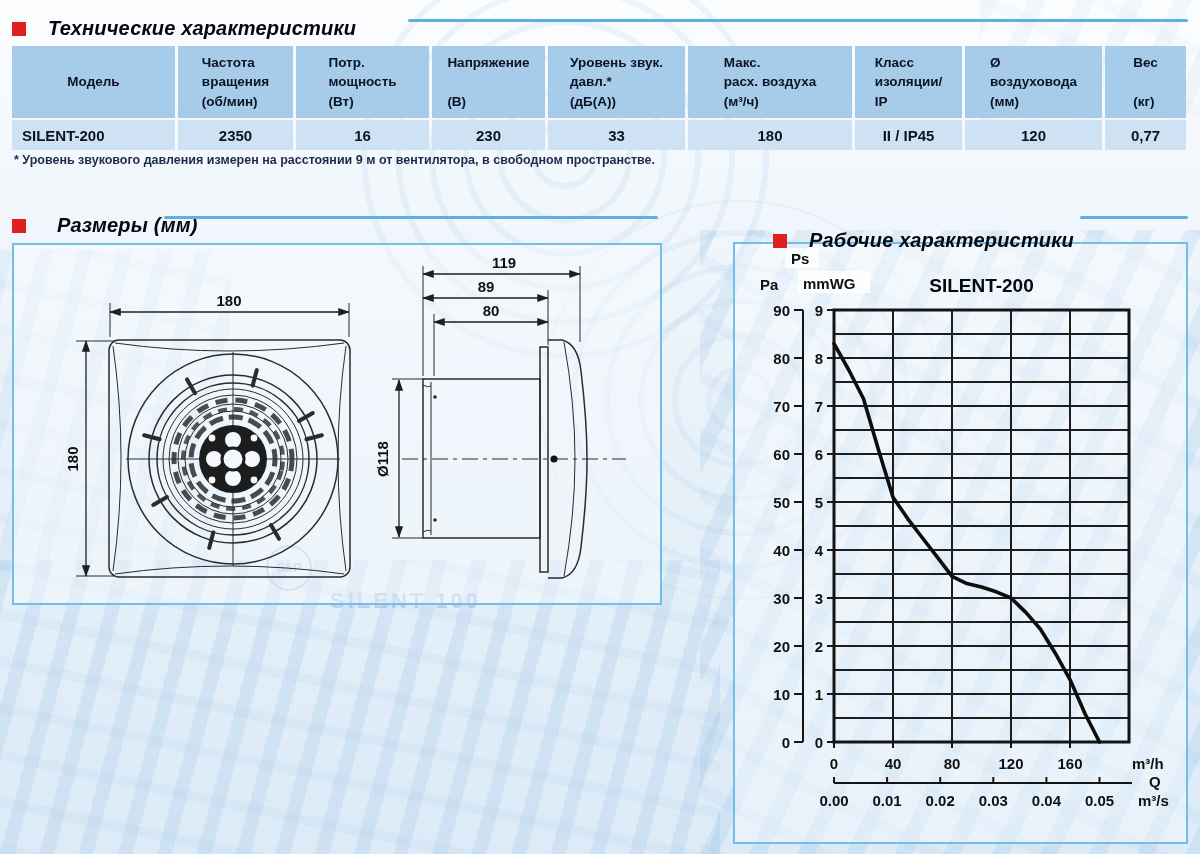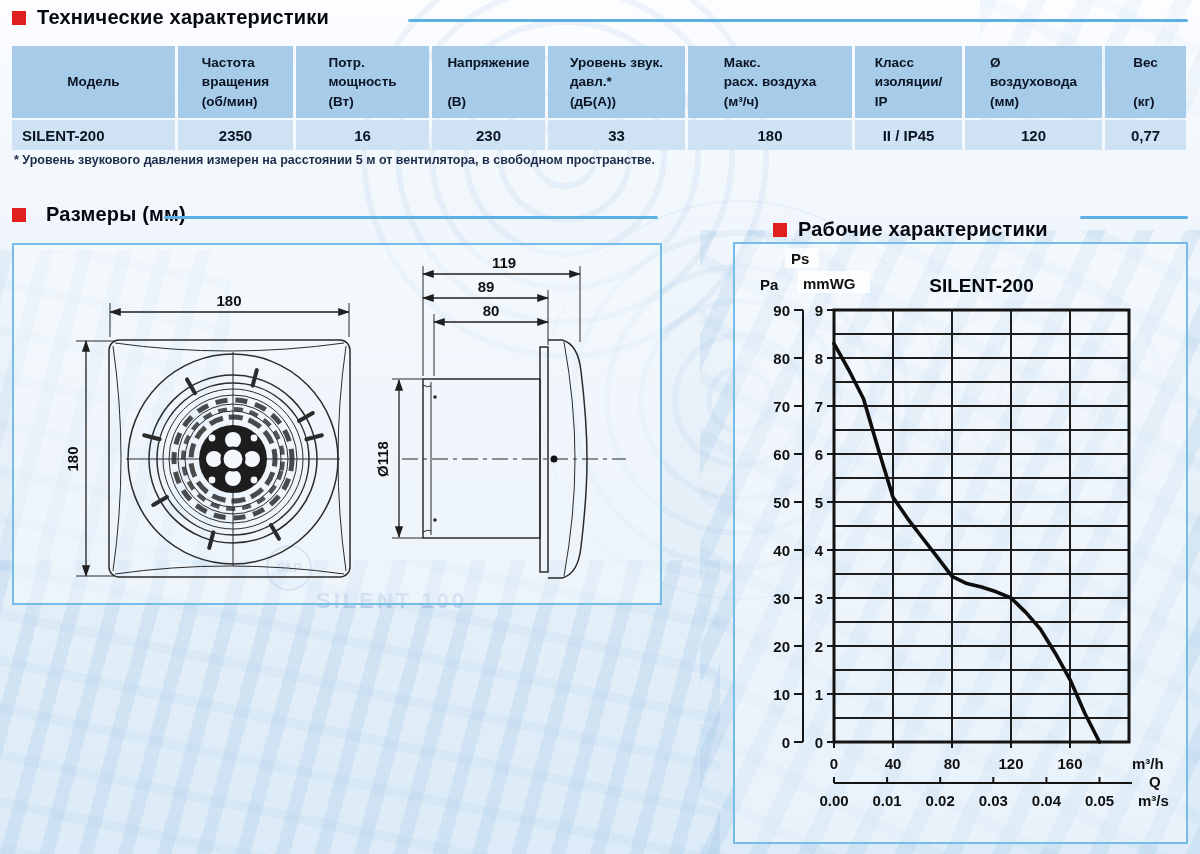--- a/index.html
+++ b/index.html
@@ -8,38 +8,38 @@
     font-family:"Liberation Sans",sans-serif;color:#0e1626;}
   
   .bg{position:absolute;pointer-events:none;}
   .rings{border-radius:50%;background:repeating-radial-gradient(circle,rgba(175,205,235,0) 0 28px,rgba(170,202,234,.38) 28px 34px);}
   .stripesA{background:repeating-linear-gradient(105deg,rgba(150,190,228,.26) 0 14px,rgba(255,255,255,0) 14px 38px),
             repeating-linear-gradient(12deg,rgba(165,200,232,.18) 0 10px,rgba(255,255,255,0) 10px 46px);}
   .stripesB{background:repeating-linear-gradient(115deg,rgba(140,185,225,.20) 0 16px,rgba(255,255,255,0) 16px 44px),
             repeating-linear-gradient(28deg,rgba(160,198,232,.14) 0 12px,rgba(255,255,255,0) 12px 52px);}
   .section-head{position:absolute;display:flex;align-items:center;gap:11px;z-index:3;}
   .bullet{width:14px;height:14px;background:#e0201f;flex:0 0 auto;}
-  .section-head h2{margin:0;font-size:20px;font-weight:700;color:#06080f;letter-spacing:.2px;}
+  .section-head h2{margin:11px;font-size:20px;font-weight:700;color:#06080f;letter-spacing:.2px;font-style:italic;}
   .rule{position:absolute;height:3px;background:#5fb0e2;border-radius:2px;z-index:3;}
   
   .spec-table{position:absolute;left:12px;top:46px;z-index:3;}
   .thead,.trow{display:grid;grid-template-columns:163px 115px 133px 113px 137px 164px 107px 137px 81px;column-gap:3px;}
   .thead{margin-bottom:2px;}
   .th{height:72px;background:#a6cce9;display:flex;align-items:center;justify-content:center;
       white-space:pre-line;font-weight:700;font-size:13.5px;line-height:1.42;color:#0c1424;}
   .td{height:30px;background:#cfe2f3;display:flex;align-items:center;justify-content:center;
       font-weight:700;font-size:15px;color:#0c1424;}
   .td.model{justify-content:flex-start;padding-left:10px;}
   .footnote{position:absolute;left:14px;top:153px;font-size:12.5px;font-weight:700;color:#1c2b4a;z-index:3;}
   
   .panel{position:absolute;border:2px solid #74bde9;background:rgba(250,252,255,.42);z-index:2;}
   .panel-dims{left:12px;top:243px;width:646px;height:358px;}
   .panel-perf{left:733px;top:242px;width:451px;height:598px;}
   .panel svg{position:absolute;left:0;top:0;}
-  .wm-text{position:absolute;left:316px;top:588px;font-weight:700;font-size:22px;letter-spacing:3px;
+  .wm-text{position:absolute;left:330px;top:588px;font-weight:700;font-size:22px;letter-spacing:3px;
       color:rgba(125,160,205,.40);z-index:1;}
   .wm-logo{position:absolute;left:266px;top:545px;width:42px;height:42px;border:2px solid rgba(125,160,205,.35);
       border-radius:50%;display:flex;align-items:center;justify-content:center;font-weight:700;font-size:12px;
       color:rgba(125,160,205,.45);z-index:1;}
   
   .ct{font-family:"Liberation Sans",sans-serif;font-weight:700;font-size:15px;fill:#101010;}
   .ctitle{font-family:"Liberation Sans",sans-serif;font-weight:700;font-size:19px;fill:#06080f;}
   .mid{text-anchor:middle;} .end{text-anchor:end;}
   
   .dw{stroke:#2b2b2b;fill:none;stroke-width:1.5;}
@@ -104,21 +104,21 @@
       <div class="td">2350</div>
       <div class="td">16</div>
       <div class="td">230</div>
       <div class="td">33</div>
       <div class="td">180</div>
       <div class="td">II / IP45</div>
       <div class="td">120</div>
       <div class="td">0,77</div>
     </div>
   </div>
-  <div class="footnote">* Уровень звукового давления измерен на расстоянии 5 м от вентилятора, в свободном пространстве.</div>
+  <div class="footnote">* Уровень звукового давления измерен на расстоянии 9 м от вентилятора, в свободном пространстве.</div>
 
   <div class="section-head" style="left:12px;top:203px;gap:20px;">
     <span class="bullet"></span>
     <h2>Размеры (мм)</h2>
   </div>
   <div class="rule" style="left:164px;top:216px;width:494px;"></div>
 
   <div class="section-head" style="left:733px;top:218px;padding-left:40px;">
     <span class="bullet"></span>
     <h2>Рабочие характеристики</h2>

